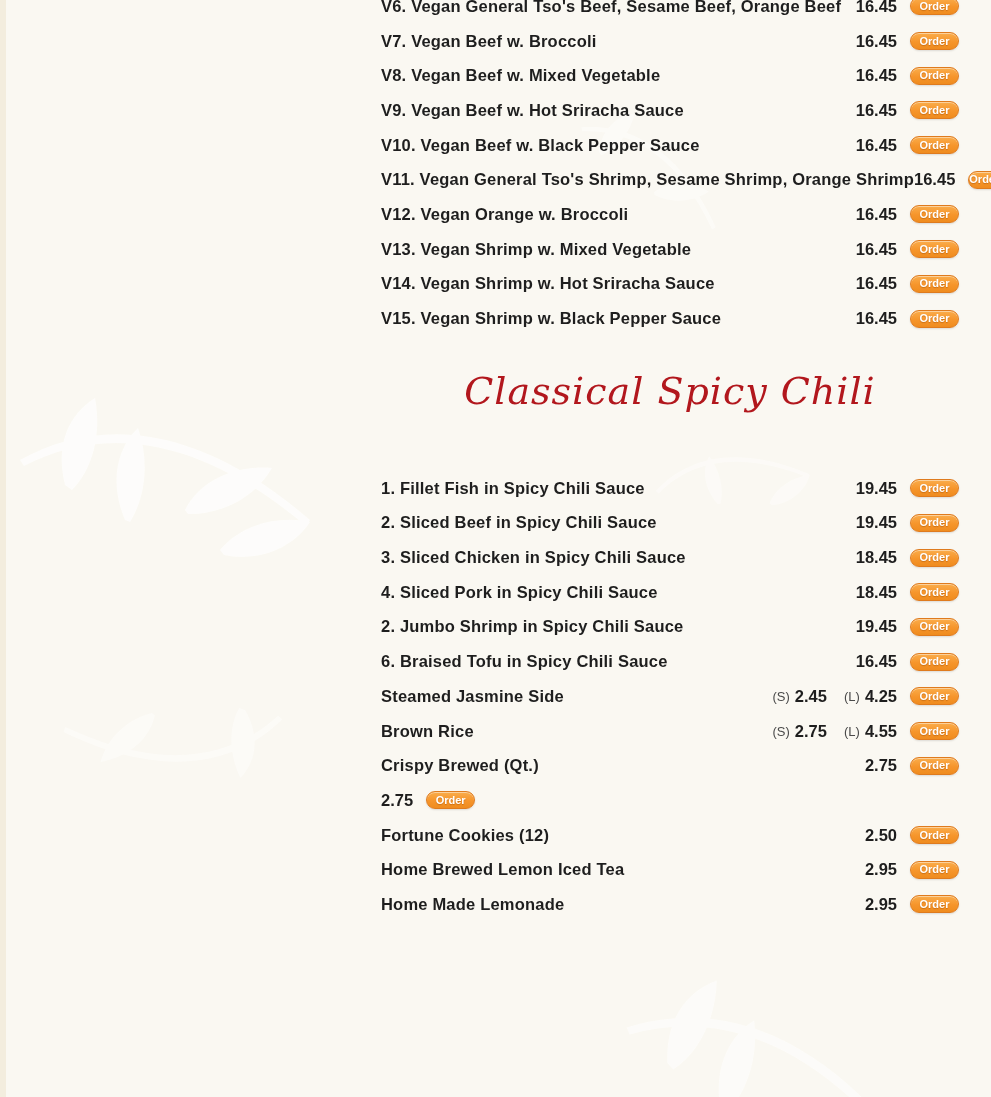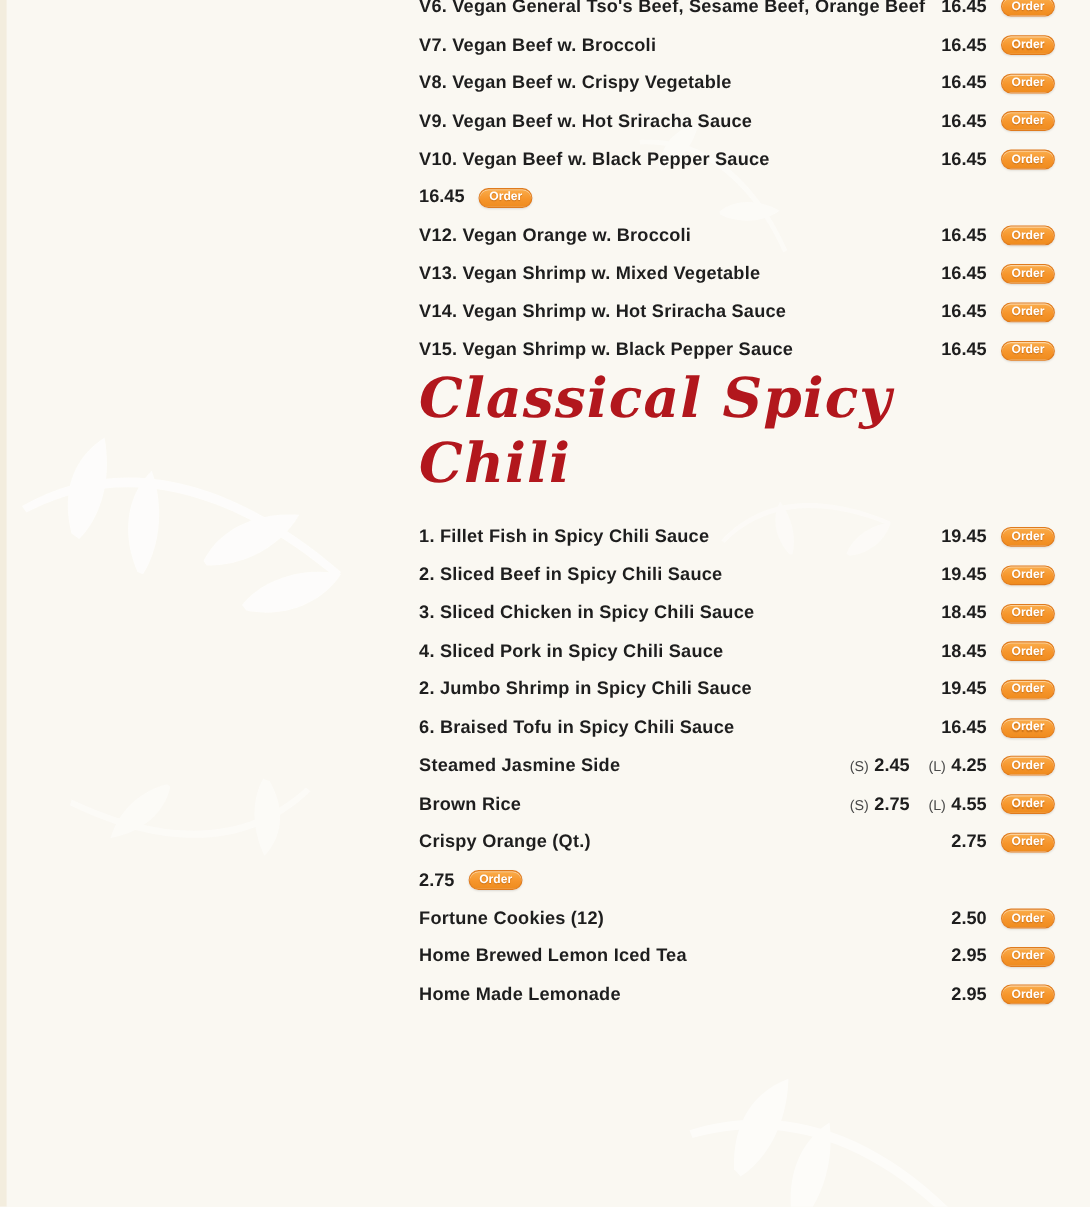--- a/index.html
+++ b/index.html
@@ -90,22 +90,22 @@
     color: #C32127;
   }
   .script-heading {
     height: 60px;
     margin: 25px 0 50px 0;
     display: flex;
     align-items: center;
     justify-content: center;
     font-family: "DejaVu Serif", serif;
     font-style: italic;
-    font-weight: bold;
-    font-size: 50px;
+    font-weight: normal;
+    font-size: 38px;
     letter-spacing: 1px;
     color: #B2171D;
   }
 </style>
 </head>
 <body>
 
 <div class="left-strip"></div>
 
 <div class="leaves">
@@ -155,35 +155,36 @@
       <span class="name">V6. Vegan General Tso's Beef, Sesame Beef, Orange Beef</span>
       <span class="price">16.45</span>
       <button class="order-btn">Order</button>
     </div>
     <div class="row">
       <span class="name">V7. Vegan Beef w. Broccoli</span>
       <span class="price">16.45</span>
       <button class="order-btn">Order</button>
     </div>
     <div class="row">
-      <span class="name">V8. Vegan Beef w. Crispy Vegetable</span>
+      <span class="name">V8. Vegan Beef w. Mixed Vegetable</span>
       <span class="price">16.45</span>
       <button class="order-btn">Order</button>
     </div>
     <div class="row">
       <span class="name">V9. Vegan Beef w. Hot Sriracha Sauce</span>
       <span class="price">16.45</span>
       <button class="order-btn">Order</button>
     </div>
     <div class="row">
       <span class="name">V10. Vegan Beef w. Black Pepper Sauce</span>
       <span class="price">16.45</span>
       <button class="order-btn">Order</button>
     </div>
     <div class="row">
+      <span class="name">V11. Vegan General Tso's Shrimp, Sesame Shrimp, Orange Shrimp</span>
       <span class="price">16.45</span>
       <button class="order-btn">Order</button>
     </div>
     <div class="row">
       <span class="name">V12. Vegan Orange w. Broccoli</span>
       <span class="price">16.45</span>
       <button class="order-btn">Order</button>
     </div>
     <div class="row">
       <span class="name">V13. Vegan Shrimp w. Mixed Vegetable</span>
@@ -249,21 +250,21 @@
         <span class="sl-label">(S)</span>
         <span class="price">2.75</span>
       </span>
       <span class="sl-group large">
         <span class="sl-label">(L)</span>
         <span class="price">4.55</span>
       </span>
       <button class="order-btn">Order</button>
     </div>
     <div class="row">
-      <span class="name">Crispy Orange (Qt.)</span>
+      <span class="name">Crispy Brewed (Qt.)</span>
       <span class="price">2.75</span>
       <button class="order-btn">Order</button>
     </div>
     <div class="row">
       <span class="price">2.75</span>
       <button class="order-btn">Order</button>
     </div>
     <div class="row">
       <span class="name">Fortune Cookies (12)</span>
       <span class="price">2.50</span>

